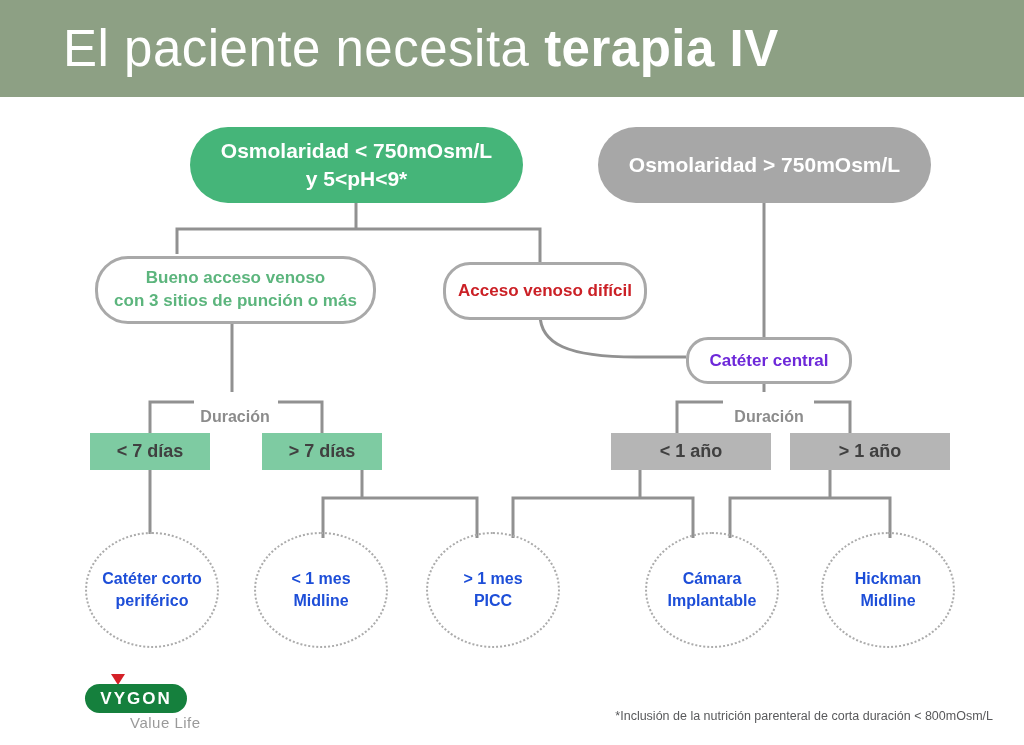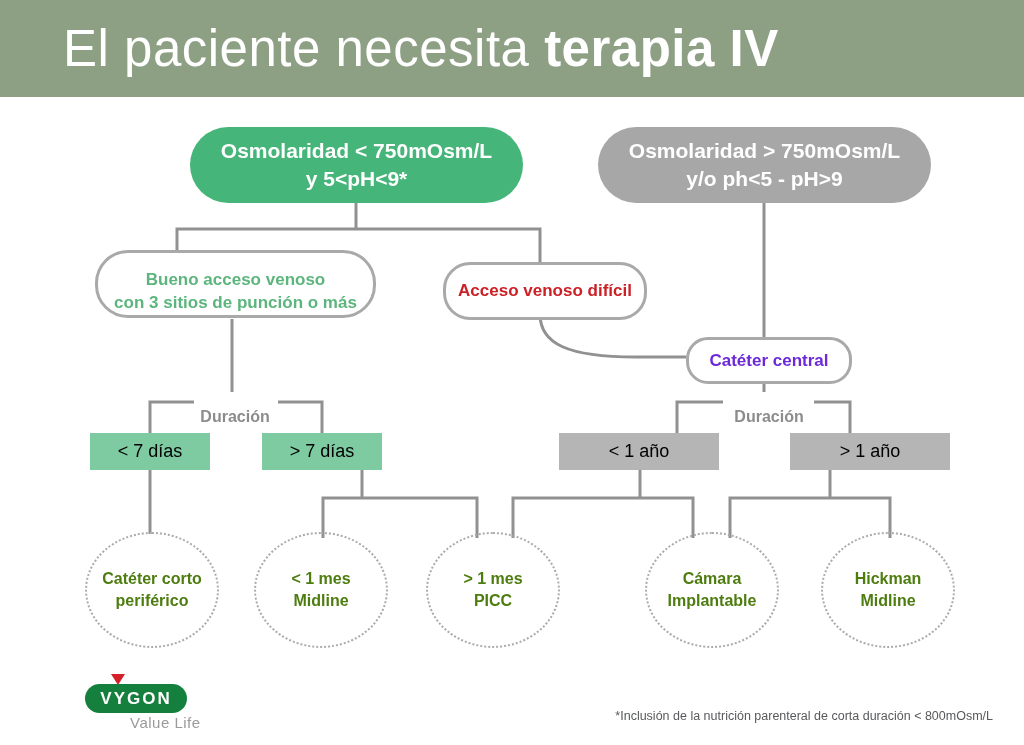--- a/index.html
+++ b/index.html
@@ -21,44 +21,44 @@
   
   .pill{
     position:absolute;z-index:2;border-radius:38px;
     display:flex;flex-direction:column;align-items:center;justify-content:center;
     text-align:center;font-weight:bold;
   }
   .pill-green{left:190px;top:127px;width:333px;height:76px;background:#45B579;color:#fff;font-size:21px;line-height:1.35;}
   .pill-gray {left:598px;top:127px;width:333px;height:76px;background:#A7A7A7;color:#fff;font-size:21px;line-height:1.35;}
   
   .pill-outline{background:#fff;border:3px solid #A9A9A9;}
-  .pill-good   {left:95px; top:250px;width:275px;height:62px;border-radius:33px;color:#5CB57D;font-size:17px;line-height:1.35;justify-content:flex-end;}
+  .pill-good   {left:95px; top:256px;width:275px;height:62px;border-radius:33px;color:#5CB57D;font-size:17px;line-height:1.35;}
   .pill-diff   {left:443px;top:262px;width:198px;height:52px;border-radius:27px;color:#CB2026;font-size:17px;}
   .pill-central{left:686px;top:337px;width:160px;height:41px;border-radius:22px;color:#6d28d9;font-size:17px;}
   
   .duracion{
     position:absolute;z-index:2;width:86px;height:22px;line-height:22px;text-align:center;
     color:#8C8C8C;font-weight:bold;font-size:16px;background:#fff;margin-top:12px;
   }
   .dur-left {left:192px;top:394px;}
   .dur-right{left:726px;top:394px;}
   
   .dbox{
     position:absolute;z-index:2;height:37px;display:flex;align-items:center;justify-content:center;
-    color:#000000;font-weight:normal;font-size:18px;
+    color:#404040;font-weight:bold;font-size:18px;
   }
   .dbox-lt7{left:90px; top:433px;width:120px;background:#7ECBA2;}
   .dbox-gt7{left:262px;top:433px;width:120px;background:#7ECBA2;}
-  .dbox-lt1{left:559px;top:433px;width:160px;background:#B5B5B5;}
+  .dbox-lt1{left:611px;top:433px;width:160px;background:#B5B5B5;}
   .dbox-gt1{left:790px;top:433px;width:160px;background:#B5B5B5;}
   
   .circle{
     position:absolute;z-index:2;width:134px;height:116px;border:2px dotted #ABABAB;border-radius:50%;
     display:flex;flex-direction:column;align-items:center;justify-content:center;text-align:center;
-    color:#4d7c0f;font-weight:bold;font-size:16px;line-height:1.4;background:transparent;box-sizing:border-box;
+    color:#1d4ed8;font-weight:bold;font-size:16px;line-height:1.4;background:transparent;box-sizing:border-box;
   }
   .c1{left:85px; top:532px;}
   .c2{left:254px;top:532px;}
   .c3{left:426px;top:532px;}
   .c4{left:645px;top:532px;}
   .c5{left:821px;top:532px;}
   
   .logo{position:absolute;left:85px;top:674px;z-index:2;width:140px;height:55px;}
   .logo-pill{
     position:absolute;left:0;top:10px;width:102px;height:29px;border-radius:15px;background:#15803d;
@@ -118,21 +118,20 @@
       <path d="M730 538 V498 H890 V538"></path>
     </g>
   </svg>
 
   <div class="pill pill-green">
     <span>Osmolaridad &lt; 750mOsm/L</span>
     <span>y 5&lt;pH&lt;9*</span>
   </div>
   <div class="pill pill-gray">
     <span>Osmolaridad &gt; 750mOsm/L</span>
-    <span>y/o ph&lt;5 - pH&gt;9</span>
   </div>
 
   <div class="pill pill-outline pill-good">
     <span>Bueno acceso venoso</span>
     <span>con 3 sitios de punción o más</span>
   </div>
   <div class="pill pill-outline pill-diff">
     <span>Acceso venoso difícil</span>
   </div>
   <div class="pill pill-outline pill-central">

